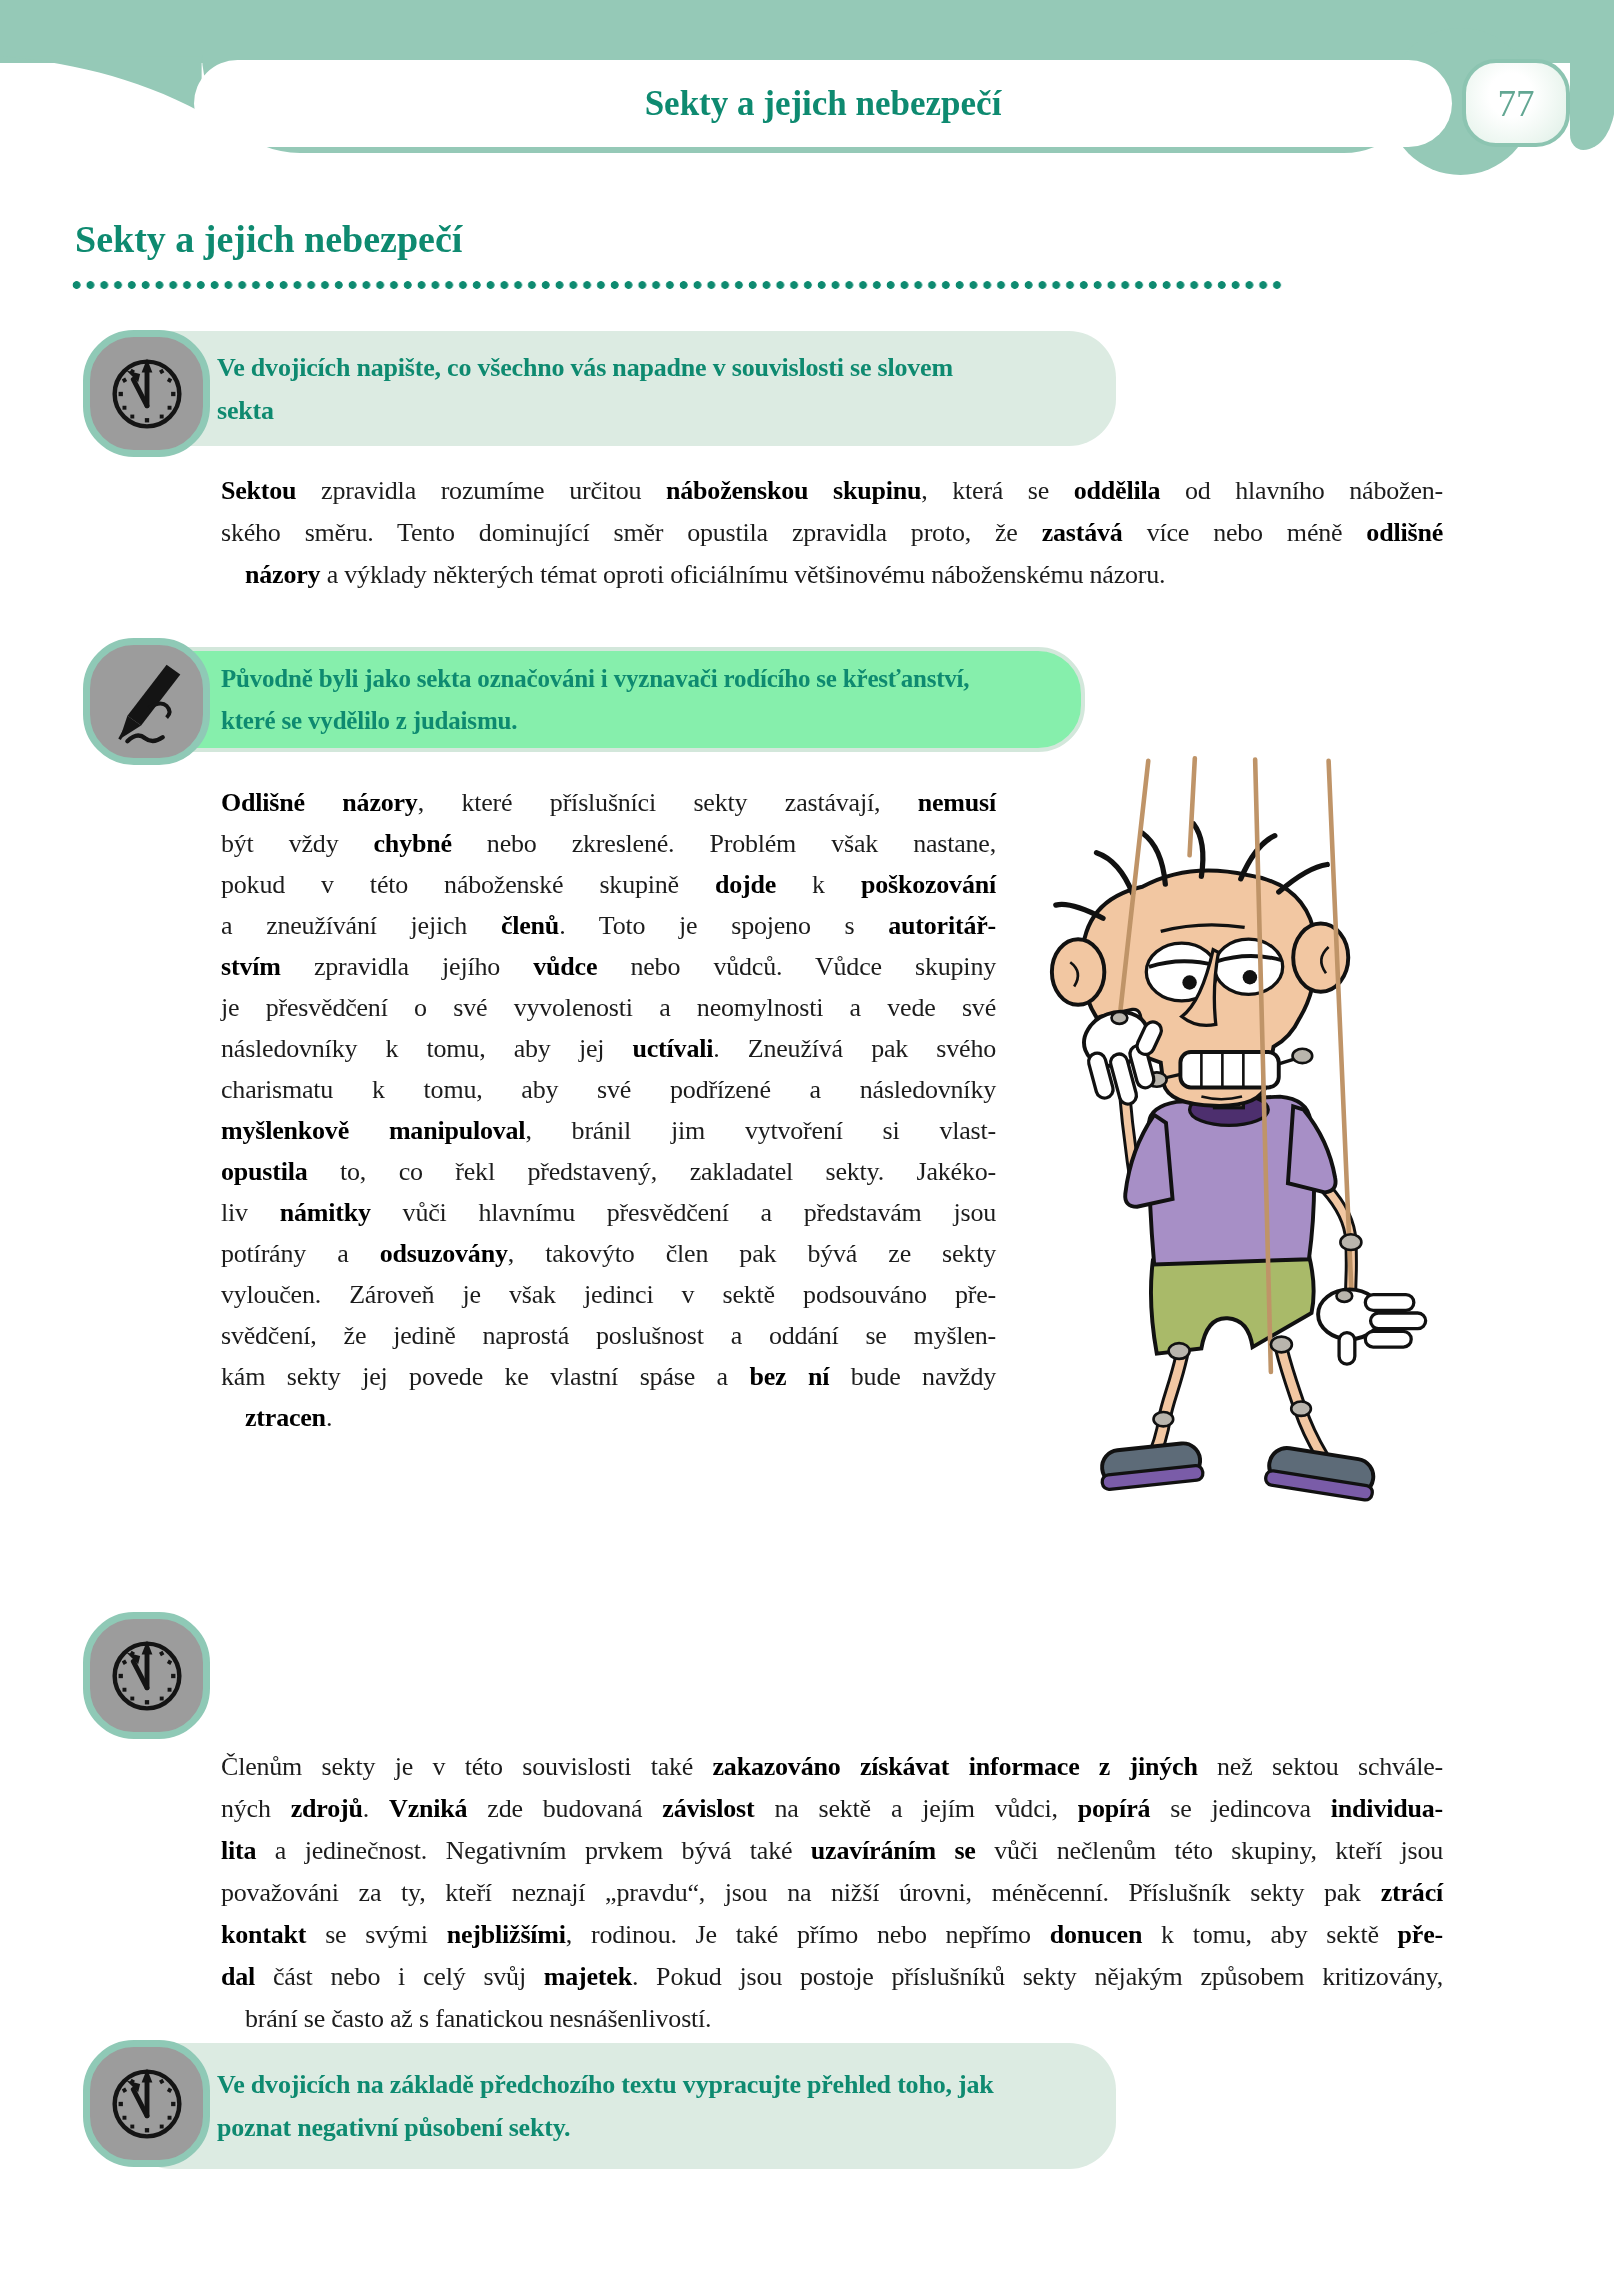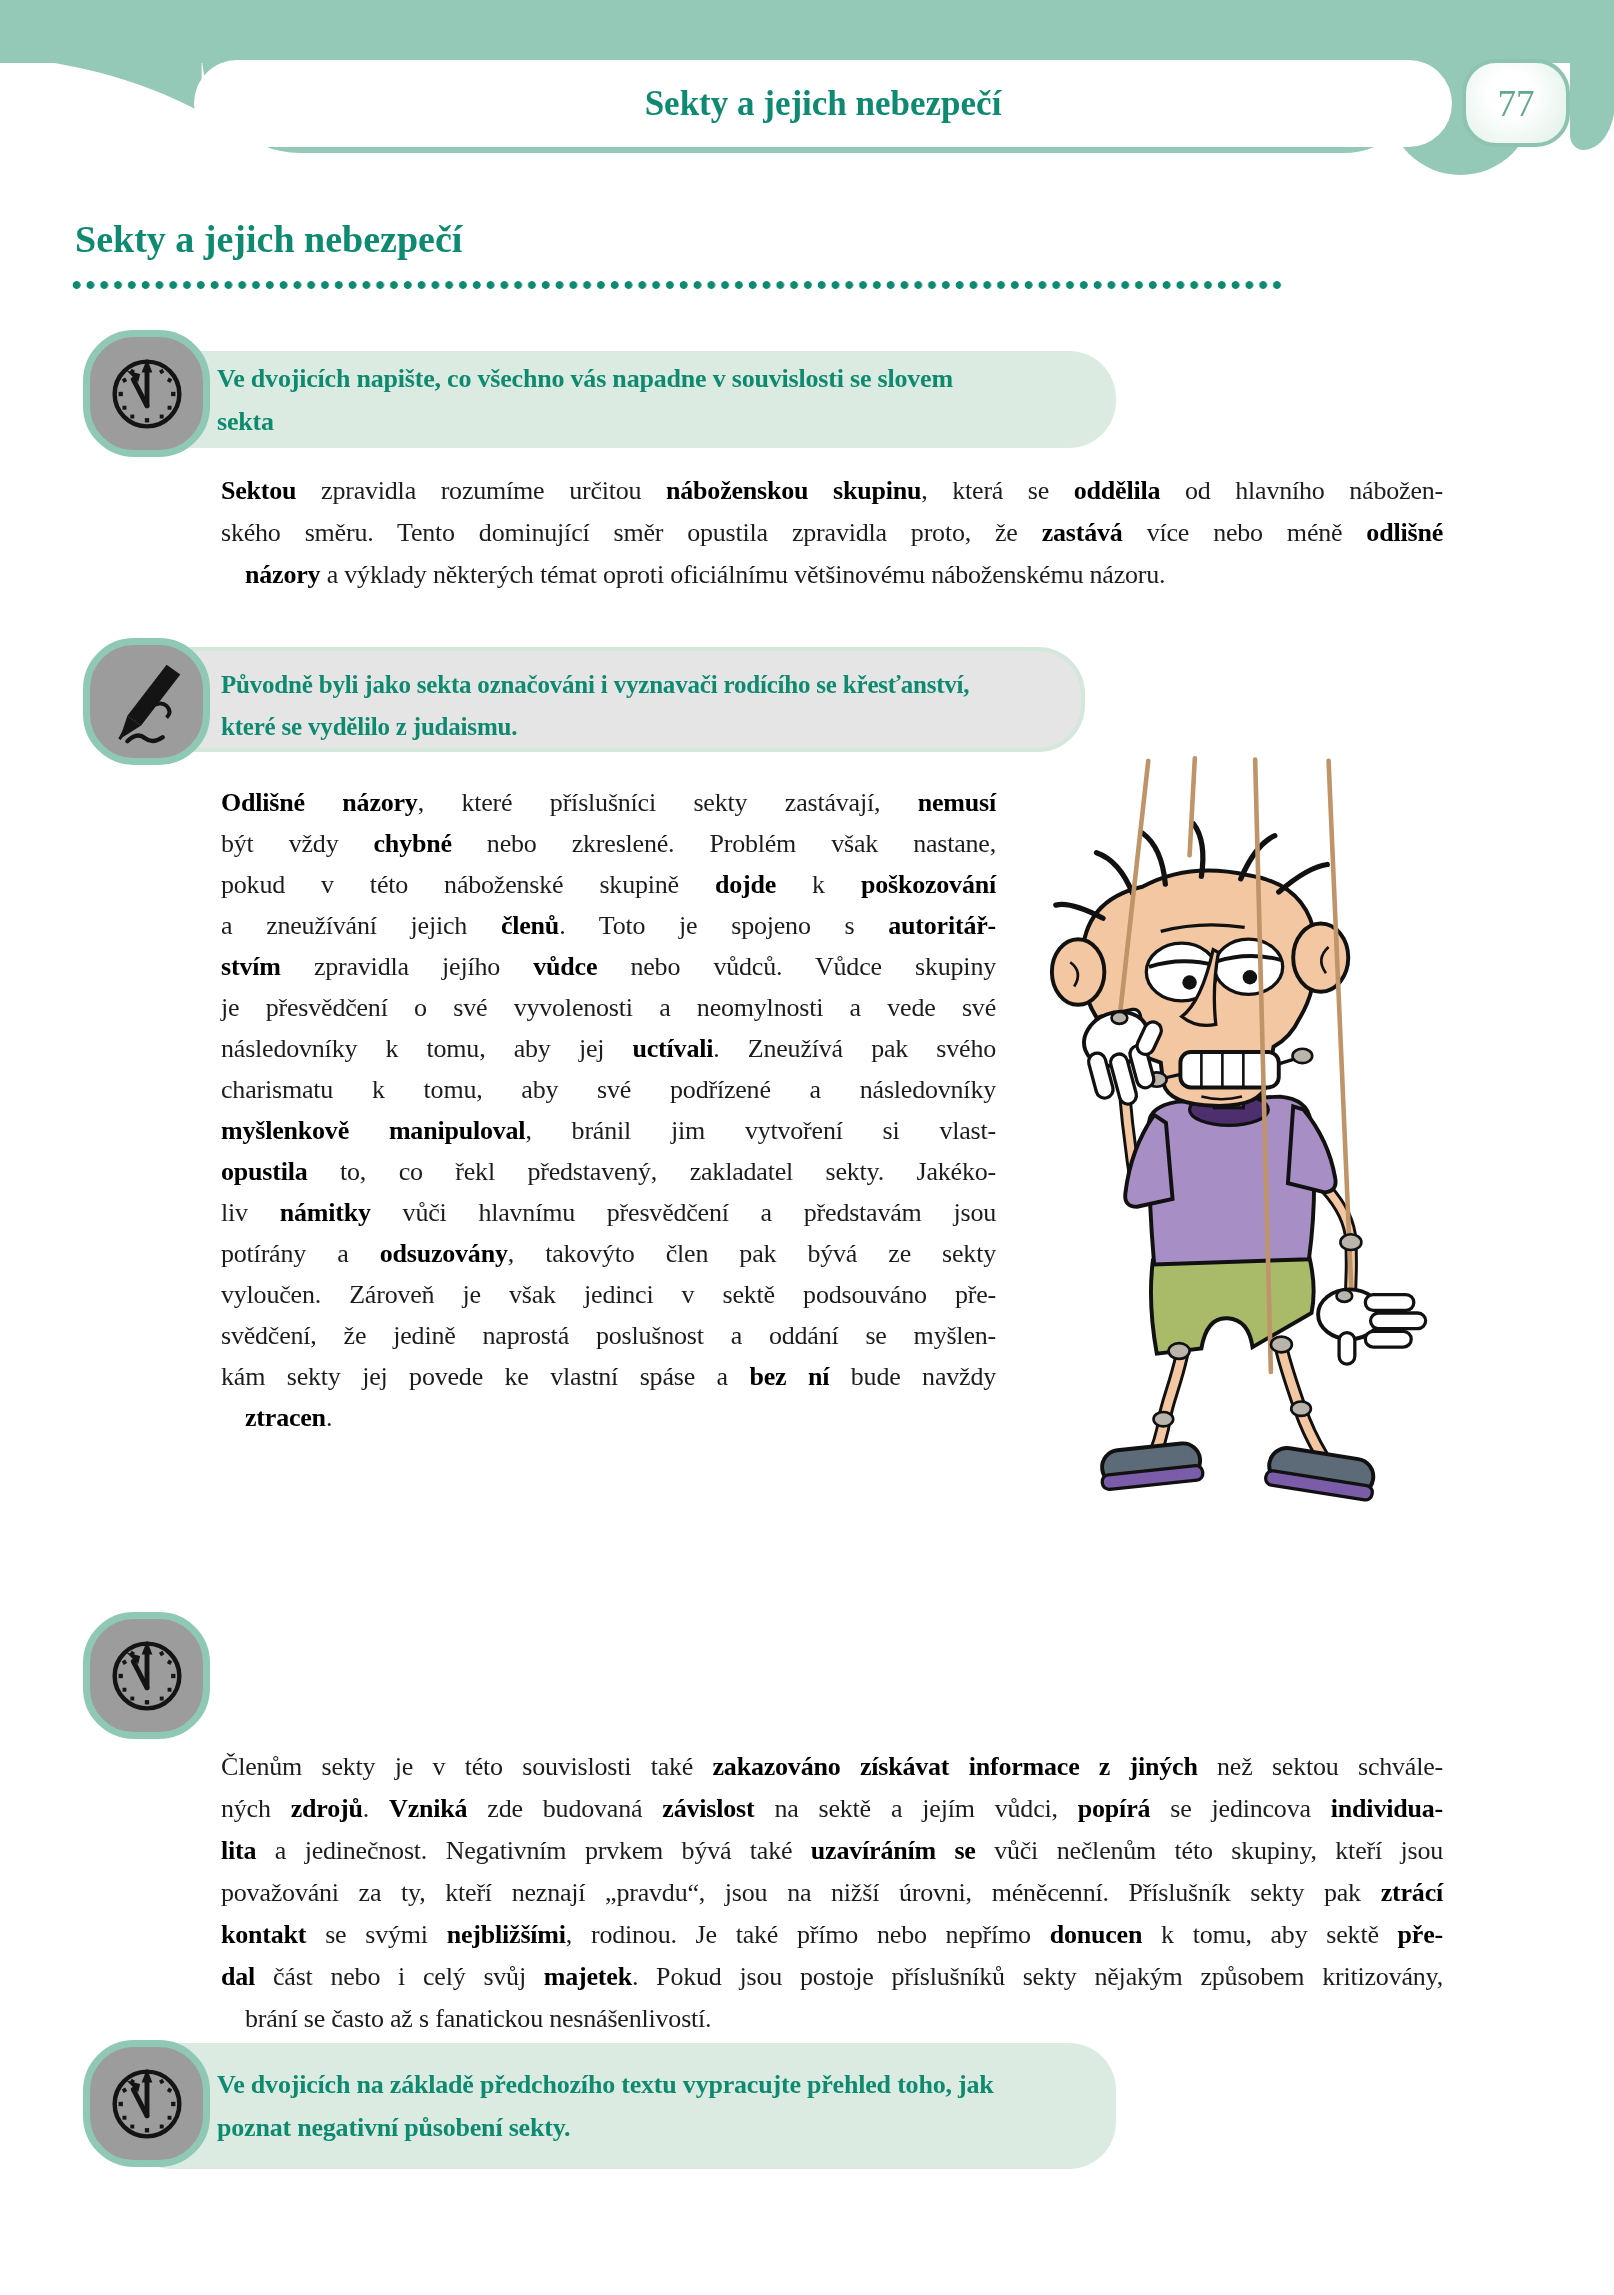--- a/index.html
+++ b/index.html
@@ -20,22 +20,22 @@
          display:flex;align-items:center;justify-content:center;}
   .badge-num{font-size:37px;color:#63a793;}
   
   .h1{position:absolute;left:75px;top:217px;font-size:38px;font-weight:700;color:#0e8a70;}
   .dotrule{position:absolute;left:70px;top:278px;width:1216px;height:14.4px;
            background-image:radial-gradient(circle at 6.6px 7.2px,#0e8a70 3.6px,rgba(0,0,0,0) 4.3px);
            background-size:13.8px 14.4px;background-repeat:repeat-x;}
   
   .taskbox{position:absolute;background:#dcebe2;border-radius:47px;display:flex;flex-direction:column;
            justify-content:center;}
-  .notebox{position:absolute;background:#e5e5e5;border:4.6px solid #d3e7db;border-radius:47px;display:flex;
-           flex-direction:column;justify-content:flex-end;}
+  .notebox{position:absolute;background:#86efac;border:4.6px solid #d3e7db;border-radius:47px;display:flex;
+           flex-direction:column;justify-content:center;}
   .boxtext{padding-left:92px;padding-right:26px;font-weight:700;color:#0e8a70;font-size:26px;line-height:43px;
            letter-spacing:-0.2px;}
   .iconwrap{position:absolute;width:113px;height:113px;background:#9c9c9c;border:7.9px solid #8fc9b6;
             border-radius:40%;display:flex;align-items:center;justify-content:center;}
   .iconwrap svg{width:98px;height:98px;}
   
   .para{position:absolute;font-size:26px;letter-spacing:-0.2px;}
   .para .tline{display:block;text-align:justify;text-align-last:justify;white-space:nowrap;}
   .para .tline.lastline{text-align-last:left;margin-left:24px;}
   .boxtext .tline{display:block;text-align:left;white-space:nowrap;}
@@ -59,21 +59,21 @@
   <div class="pill">
     <span class="pill-title">Sekty a jejich nebezpečí</span>
   </div>
   <div class="badge">
     <span class="badge-num">77</span>
   </div>
 
   <div class="h1">Sekty a jejich nebezpečí</div>
   <div class="dotrule"></div>
 
-  <div class="taskbox" style="left:125px;top:331px;width:991px;height:97px;margin-top:20px;">
+  <div class="taskbox" style="left:125px;top:331px;width:991px;height:115px;">
     <div class="boxtext">
         <div class="tline"><span>Ve dvojicích napište, co všechno vás napadne v souvislosti se slovem</span></div>
         <div class="tline lastline"><span>sekta</span></div>
       </div>
   </div>
   <div class="iconwrap" style="left:83px;top:330px;">
     <svg viewBox="0 0 100 100">
       <circle cx="50" cy="50" r="33" fill="none" stroke="#141414" stroke-width="4.5"></circle>
       <g fill="#141414">
         <rect x="47.8" y="21" width="4.4" height="4.4"></rect>

